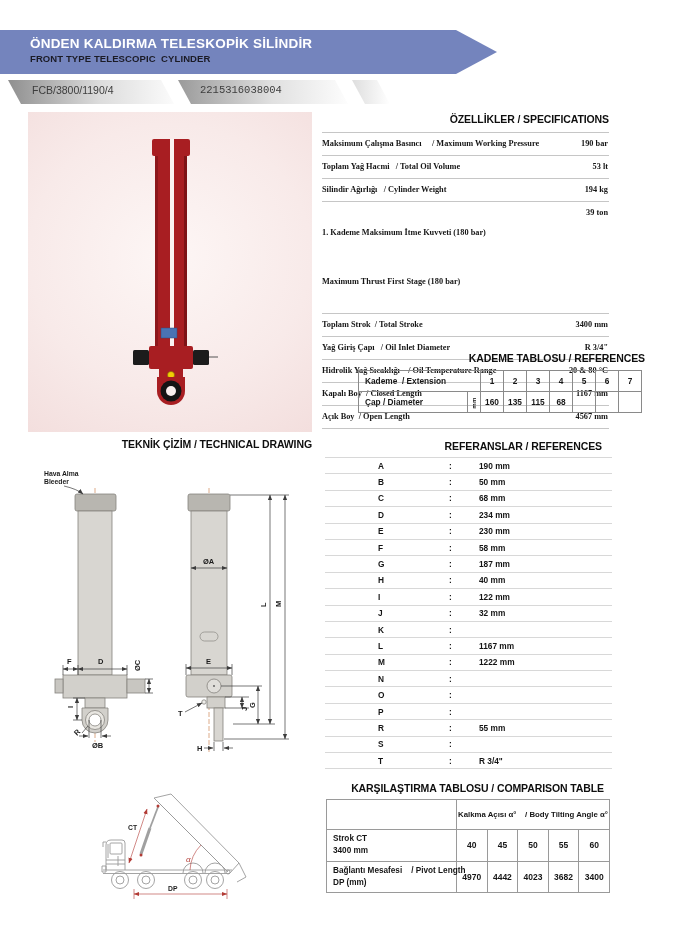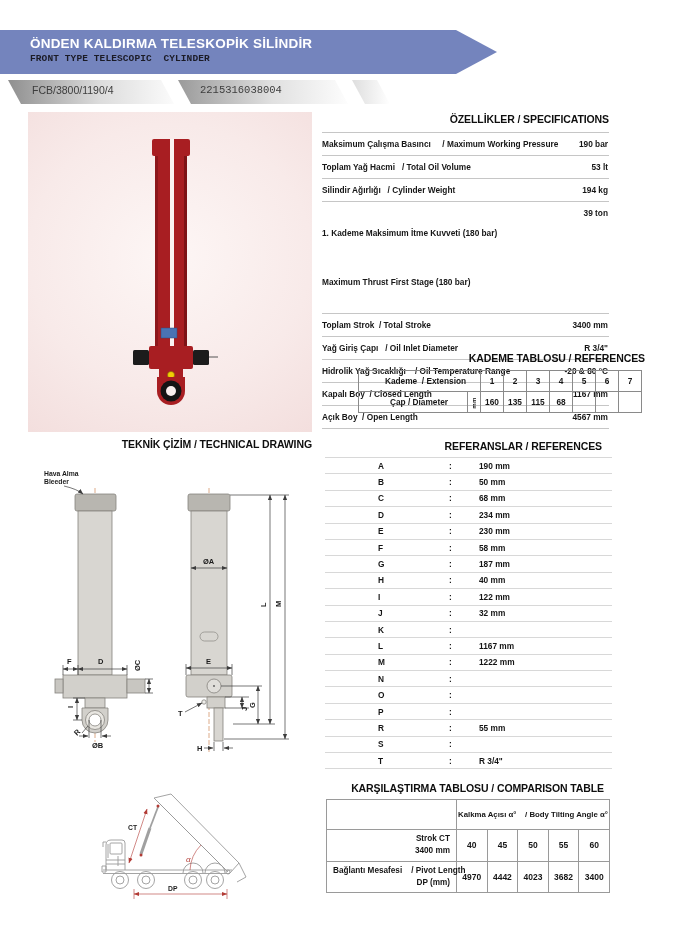--- a/index.html
+++ b/index.html
@@ -6,21 +6,21 @@
   html,body{background:#ffffff;}
   body{font-family:"Liberation Sans",sans-serif;color:#161616;}
   .page{position:relative;width:681px;height:936px;background:#fff;overflow:hidden;}
   .abs{position:absolute;}
 
   
   .banner{left:0;top:30px;width:497px;height:44px;background:#7484bd;
           clip-path:polygon(0 0,456px 0,497px 22px,456px 44px,0 44px);
           padding:6px 0 0 30px;}
   .banner-title{font-size:13.5px;font-weight:bold;color:#ffffff;letter-spacing:.2px;}
-  .banner-sub{font-size:9.5px;font-weight:bold;color:#1b1b26;margin-top:2px;white-space:pre;letter-spacing:.1px;font-family:Liberation Mono, monospace;}
+  .banner-sub{font-size:9.5px;font-weight:bold;color:#1b1b26;margin-top:2px;white-space:pre;letter-spacing:.1px;}
 
   
   .seg{top:80px;height:24px;clip-path:polygon(0 0,calc(100% - 13px) 0,100% 100%,13px 100%);}
   .seg .t{line-height:21px;font-size:10.5px;color:#3d3d3d;white-space:pre;}
   .seg1{left:8px;width:166px;background:linear-gradient(90deg,#8f8f8f,#dcdcdc 55%,#fbfbfb);}
   .seg1 .t{padding-left:24px;}
   .seg2{left:178px;width:170px;background:linear-gradient(90deg,#9a9a9a,#e0e0e0 55%,#fdfdfd);}
   .seg2 .t{padding-left:22px;font-family:Liberation Mono, monospace;}
   .seg3{left:352px;width:38px;background:linear-gradient(90deg,#dedede,#ffffff);}
 
@@ -31,29 +31,29 @@
   
   .sec-title{font-size:10.5px;font-weight:bold;color:#0e0e0e;text-align:right;letter-spacing:-.1px;white-space:pre;}
 
   
   .spec{left:322px;top:113px;width:287px;}
   .spec-rows{margin-top:7px;}
   .spec-row{display:flex;justify-content:space-between;align-items:flex-start;
             border-bottom:1px solid #c6c6c6;padding:6px 1px 6px 0;
             font-size:8.3px;font-weight:bold;color:#161616;}
   .spec-row:first-child{border-top:1px solid #c6c6c6;}
-  .spec-row .lbl,.spec-row .val{white-space:pre;line-height:10px;}
+  .spec-row .lbl,.spec-row .val{white-space:pre;line-height:10px;font-family:Liberation Serif, serif;}
   .spec-row.double .lbl div + div{margin-top:19px;}
 
   
   .kademe{left:322px;top:352px;width:287px;margin-left:36px;}
   .kademe table{margin-top:6px;border-collapse:collapse;width:284px;table-layout:fixed;}
   .kademe td{border:1px solid #8a8a8a;height:21px;text-align:center;
              font-size:8.3px;font-weight:bold;color:#161616;padding:0;}
-  .kademe td.lblcell{text-align:center;padding-left:12px;white-space:pre;}
+  .kademe td.lblcell{text-align:left;padding-left:6px;white-space:pre;}
   .kademe .rot{display:inline-block;transform:rotate(-90deg);font-size:6px;letter-spacing:.5px;}
 
   
   .tek-title{left:28px;top:438px;width:284px;}
   .drawing{left:28px;top:452px;width:284px;height:334px;}
 
   
   .refs{left:322px;top:440px;width:290px;}
   .refs .sec-title{padding-right:10px;}
   .ref-rows{margin-top:5px;margin-left:3px;border-top:1px solid #d8d8d8;}
@@ -63,21 +63,21 @@
   .ref-c{width:30px;}
   .ref-v{white-space:pre;}
 
   
   .cmp-title{left:322px;top:782px;width:290px;}
   .cmp-title .sec-title{padding-right:8px;}
   .cmp-table{position:absolute;left:326px;top:799px;border-collapse:collapse;table-layout:fixed;width:284px;}
   .cmp-table td{border:1px solid #9a9a9a;color:#161616;vertical-align:middle;}
   .cmp-table tr.hr td{height:30px;}
   .cmp-table tr.dr td{height:31px;}
-  .cmp-table td.cl{text-align:right;padding:3px 6px;font-size:8.2px;font-weight:bold;line-height:1.5;}
+  .cmp-table td.cl{text-align:left;padding:3px 6px;font-size:8.2px;font-weight:bold;line-height:1.5;}
   .cmp-table td.cl div{white-space:pre;}
   .cmp-table td.ch{font-size:7.8px;font-weight:bold;text-align:center;white-space:pre;}
   .cmp-table td.cv{font-size:8.5px;font-weight:bold;text-align:center;}
 
   .truck{left:40px;top:792px;width:260px;height:140px;}
 
   svg text{font-family:"Liberation Sans",sans-serif;}
   .dimtxt{font-size:7.5px;font-weight:bold;fill:#1c1c1c;}
   .smalltxt{font-size:6.8px;font-weight:bold;fill:#1c1c1c;}
 </style>

